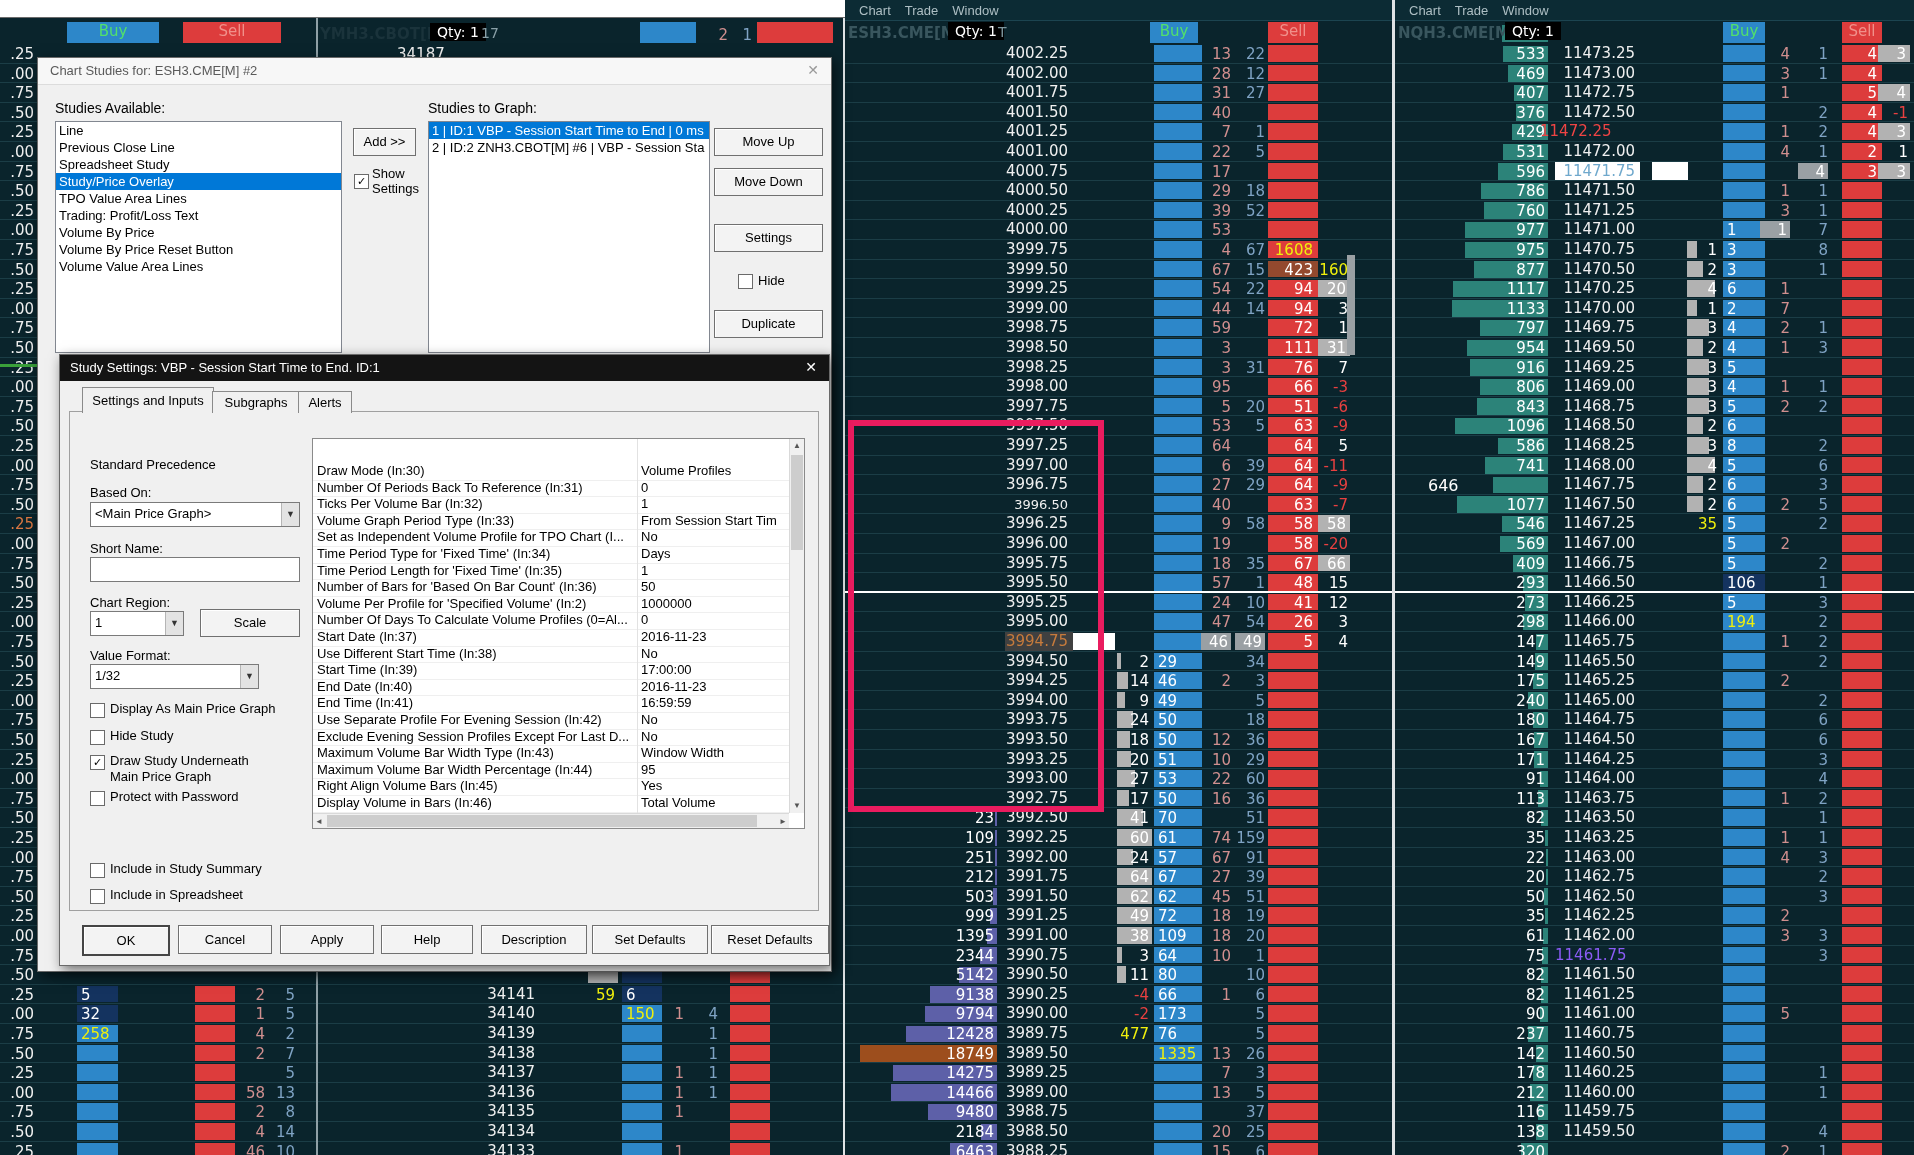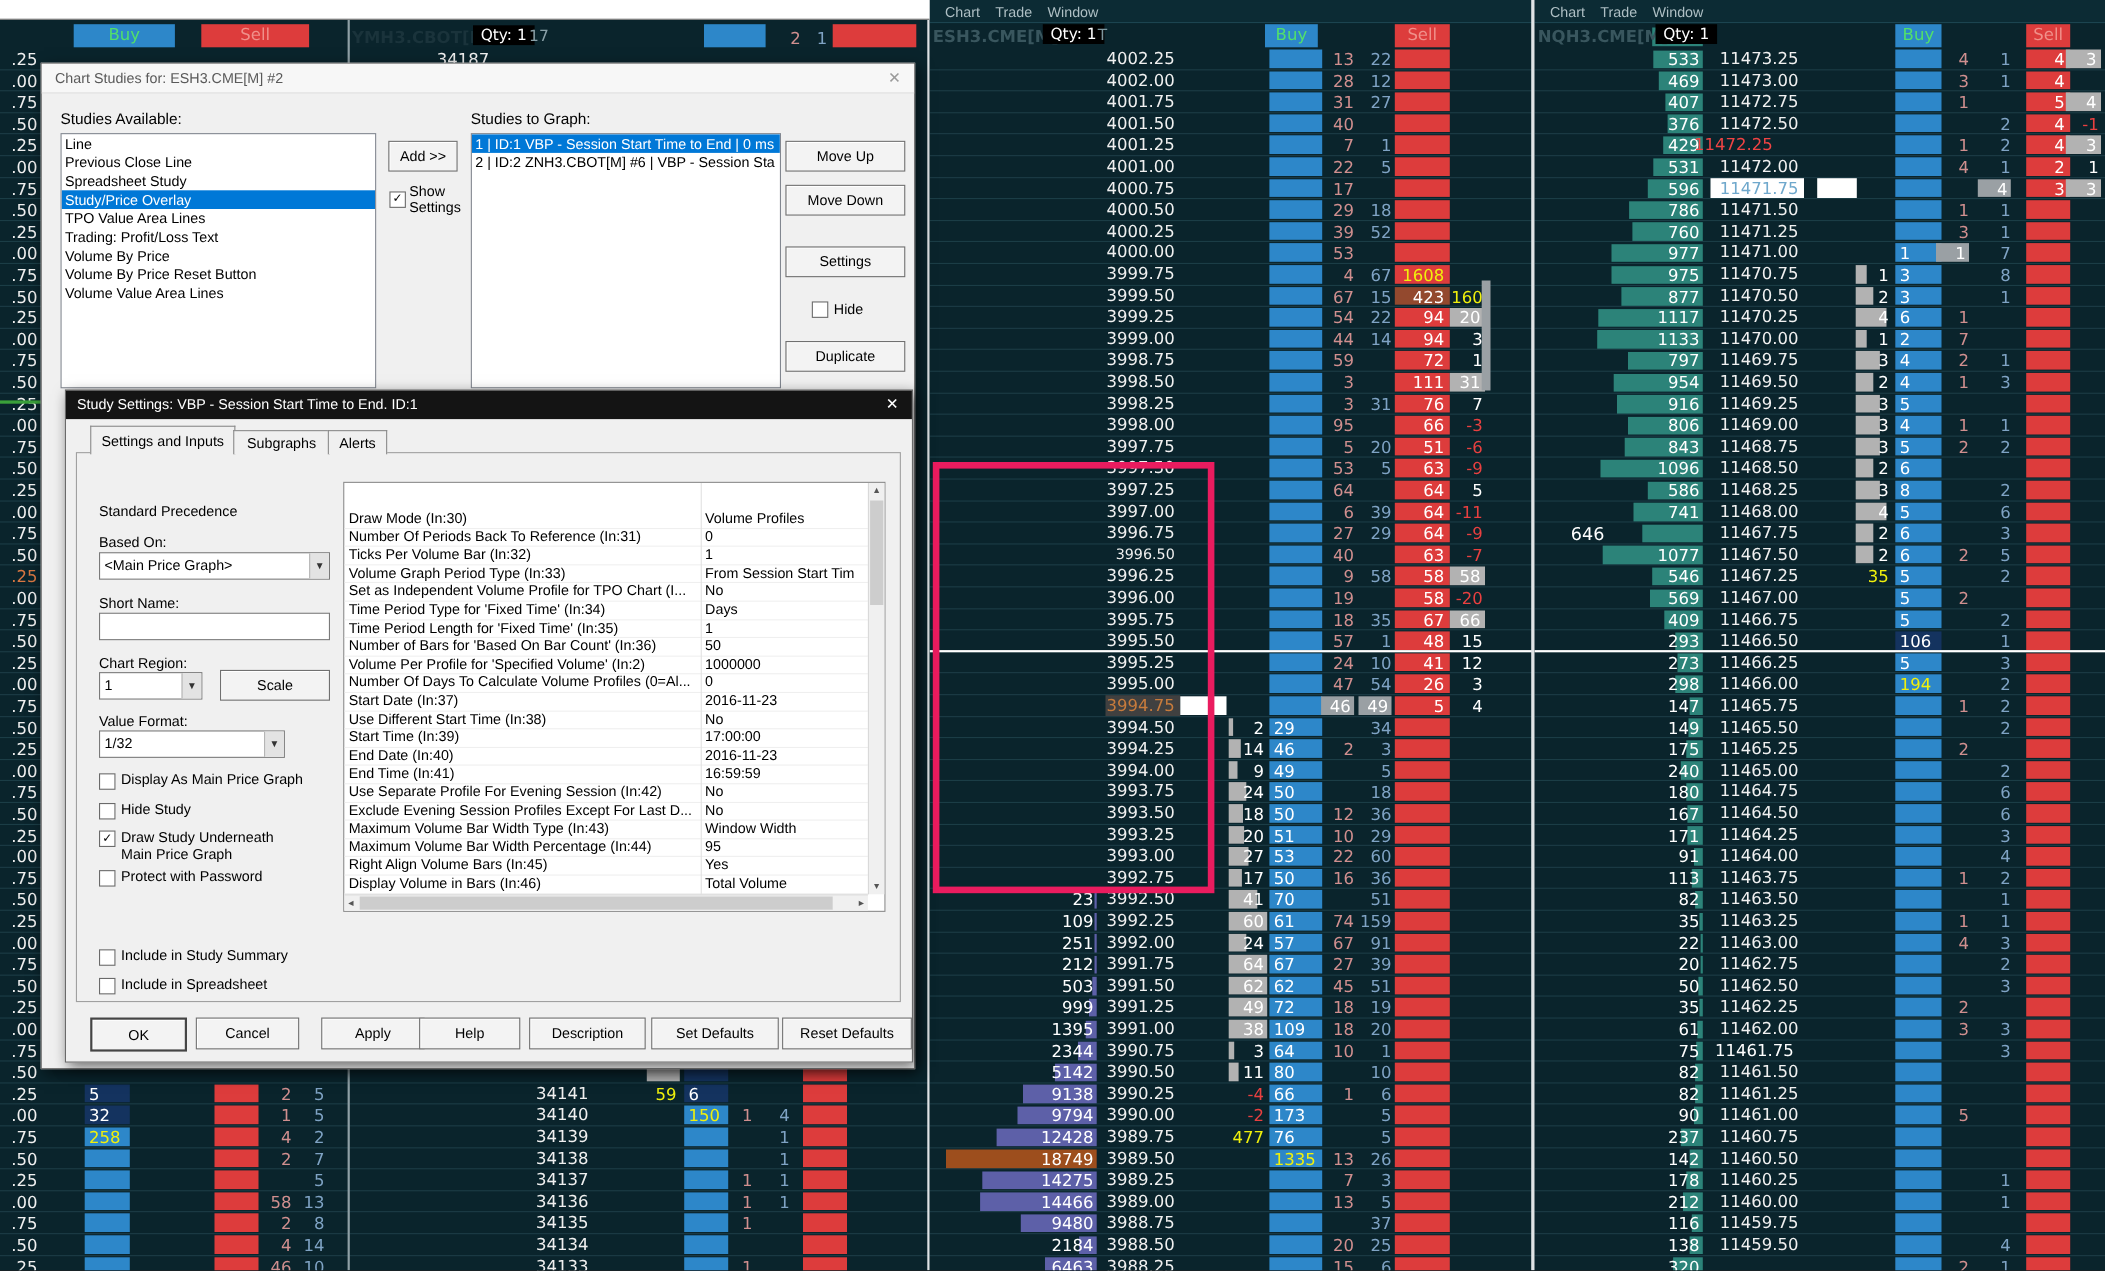--- a/index.html
+++ b/index.html
@@ -1220,21 +1220,21 @@
       <div style="position: absolute; left: 148px; top: 927.5px; width: 5px; height: 16.6px; background: rgb(44, 131, 121);"></div>
       <div style="position: absolute; left: 33px; top: 927px; width: 117px; text-align: right; font-size: 15px; color: rgb(255, 255, 255);">61</div>
       <div style="position: absolute; left: 160px; top: 926px; width: 85px; height: 18.6px; text-align: right; padding-right: 5px; box-sizing: border-box; font-size: 15px; line-height: 19.6px; color: rgb(240, 240, 240);">11462.00</div>
       <div style="position: absolute; left: 328px; top: 927px; width: 42px; height: 16.6px; background: rgb(45, 135, 201);"></div>
       <div style="position: absolute; left: 353px; top: 927px; width: 42px; text-align: right; font-size: 15px; color: rgb(208, 143, 143);">3</div>
       <div style="position: absolute; left: 391px; top: 927px; width: 42px; text-align: right; font-size: 15px; color: rgb(127, 163, 196);">3</div>
       <div style="position: absolute; left: 447px; top: 927px; width: 40px; height: 16.6px; background: rgb(221, 60, 60);"></div>
       <div style="position: absolute; left: 0px; top: 964.2px; width: 519px; height: 1px; background: rgba(90, 150, 165, 0.22);"></div>
       <div style="position: absolute; left: 147px; top: 947.1px; width: 6px; height: 16.6px; background: rgb(44, 131, 121);"></div>
       <div style="position: absolute; left: 33px; top: 946.6px; width: 117px; text-align: right; font-size: 15px; color: rgb(255, 255, 255);">75</div>
-      <div style="position: absolute; left: 160px; top: 945.6px; width: 85px; height: 18.6px; text-align: center; padding-right: 5px; box-sizing: border-box; font-size: 15px; line-height: 19.6px; color: #ffffff;">11461.75</div>
+      <div style="position: absolute; left: 160px; top: 945.6px; width: 85px; height: 18.6px; text-align: left; padding-right: 5px; box-sizing: border-box; font-size: 15px; line-height: 19.6px; color: #8b5cf6;">11461.75</div>
       <div style="position: absolute; left: 328px; top: 946.6px; width: 42px; height: 16.6px; background: rgb(45, 135, 201);"></div>
       <div style="position: absolute; left: 391px; top: 946.6px; width: 42px; text-align: right; font-size: 15px; color: rgb(127, 163, 196);">3</div>
       <div style="position: absolute; left: 447px; top: 946.6px; width: 40px; height: 16.6px; background: rgb(221, 60, 60);"></div>
       <div style="position: absolute; left: 0px; top: 983.8px; width: 519px; height: 1px; background: rgba(90, 150, 165, 0.22);"></div>
       <div style="position: absolute; left: 146px; top: 966.7px; width: 7px; height: 16.6px; background: rgb(44, 131, 121);"></div>
       <div style="position: absolute; left: 33px; top: 966.2px; width: 117px; text-align: right; font-size: 15px; color: rgb(255, 255, 255);">82</div>
       <div style="position: absolute; left: 160px; top: 965.2px; width: 85px; height: 18.6px; text-align: right; padding-right: 5px; box-sizing: border-box; font-size: 15px; line-height: 19.6px; color: rgb(240, 240, 240);">11461.50</div>
       <div style="position: absolute; left: 328px; top: 966.2px; width: 42px; height: 16.6px; background: rgb(45, 135, 201);"></div>
       <div style="position: absolute; left: 447px; top: 966.2px; width: 40px; height: 16.6px; background: rgb(221, 60, 60);"></div>
       <div style="position: absolute; left: 0px; top: 1003.4px; width: 519px; height: 1px; background: rgba(90, 150, 165, 0.22);"></div>
@@ -1479,20 +1479,20 @@
       <div style="position: absolute; left: 50px; top: 398px; width: 190px; font-size: 13px; color: rgb(0, 0, 0); white-space: pre-line; line-height: 16px;">Draw Study Underneath
 Main Price Graph</div>
       <div style="position: absolute; left: 30px; top: 436px; width: 13px; height: 13px; background: rgb(255, 255, 255); border: 1px solid rgb(106, 106, 106); font-size: 11px; line-height: 12px; text-align: center; color: rgb(0, 0, 0);"></div>
       <div style="position: absolute; left: 50px; top: 434px; width: 190px; font-size: 13px; color: rgb(0, 0, 0); white-space: pre-line; line-height: 16px;">Protect with Password</div>
       <div style="position: absolute; left: 30px; top: 508px; width: 13px; height: 13px; background: rgb(255, 255, 255); border: 1px solid rgb(106, 106, 106); font-size: 11px; line-height: 12px; text-align: center; color: rgb(0, 0, 0);"></div>
       <div style="position: absolute; left: 50px; top: 506px; font-size: 13px; color: rgb(0, 0, 0); white-space: nowrap;">Include in Study Summary</div>
       <div style="position: absolute; left: 30px; top: 534px; width: 13px; height: 13px; background: rgb(255, 255, 255); border: 1px solid rgb(106, 106, 106); font-size: 11px; line-height: 12px; text-align: center; color: rgb(0, 0, 0);"></div>
       <div style="position: absolute; left: 50px; top: 532px; font-size: 13px; color: rgb(0, 0, 0); white-space: nowrap;">Include in Spreadsheet</div>
       <div style="position: absolute; left: 22px; top: 570px; width: 84px; height: 27px; line-height: 27px; background: rgb(243, 243, 243); border: 2px solid rgb(69, 69, 69); font-size: 13px; color: rgb(0, 0, 0); text-align: center; box-shadow: rgb(255, 255, 255) 1px 1px 0px inset;">OK</div>
       <div style="position: absolute; left: 118px; top: 570px; width: 92px; height: 27px; line-height: 27px; background: rgb(243, 243, 243); border: 1px solid rgb(112, 112, 112); font-size: 13px; color: rgb(0, 0, 0); text-align: center; box-shadow: rgb(255, 255, 255) 1px 1px 0px inset;">Cancel</div>
-      <div style="position: absolute; left: 220px; top: 570px; width: 92px; height: 27px; line-height: 27px; background: rgb(243, 243, 243); border: 1px solid rgb(112, 112, 112); font-size: 13px; color: rgb(0, 0, 0); text-align: center; box-shadow: rgb(255, 255, 255) 1px 1px 0px inset; margin-left: 12px;">Apply</div>
+      <div style="position: absolute; left: 220px; top: 570px; width: 92px; height: 27px; line-height: 27px; background: rgb(243, 243, 243); border: 1px solid rgb(112, 112, 112); font-size: 13px; color: rgb(0, 0, 0); text-align: center; box-shadow: rgb(255, 255, 255) 1px 1px 0px inset;">Apply</div>
       <div style="position: absolute; left: 321px; top: 570px; width: 90px; height: 27px; line-height: 27px; background: rgb(243, 243, 243); border: 1px solid rgb(112, 112, 112); font-size: 13px; color: rgb(0, 0, 0); text-align: center; box-shadow: rgb(255, 255, 255) 1px 1px 0px inset;">Help</div>
       <div style="position: absolute; left: 421px; top: 570px; width: 104px; height: 27px; line-height: 27px; background: rgb(243, 243, 243); border: 1px solid rgb(112, 112, 112); font-size: 13px; color: rgb(0, 0, 0); text-align: center; box-shadow: rgb(255, 255, 255) 1px 1px 0px inset;">Description</div>
       <div style="position: absolute; left: 532px; top: 570px; width: 114px; height: 27px; line-height: 27px; background: rgb(243, 243, 243); border: 1px solid rgb(112, 112, 112); font-size: 13px; color: rgb(0, 0, 0); text-align: center; box-shadow: rgb(255, 255, 255) 1px 1px 0px inset;">Set Defaults</div>
       <div style="position: absolute; left: 651px; top: 570px; width: 116px; height: 27px; line-height: 27px; background: rgb(243, 243, 243); border: 1px solid rgb(112, 112, 112); font-size: 13px; color: rgb(0, 0, 0); text-align: center; box-shadow: rgb(255, 255, 255) 1px 1px 0px inset;">Reset Defaults</div>
     </div>
 
 </div>
 
 </body></html>

